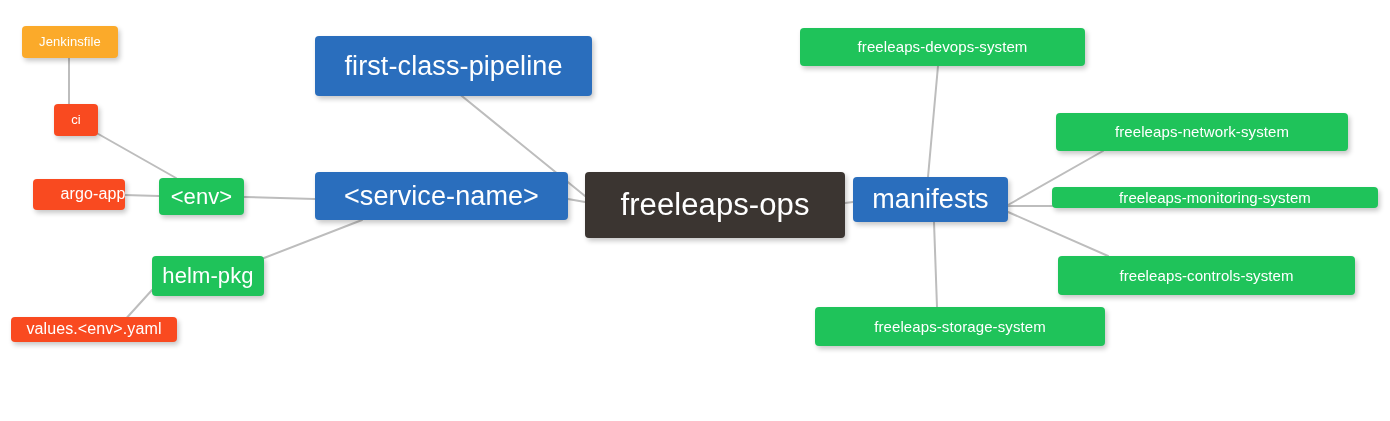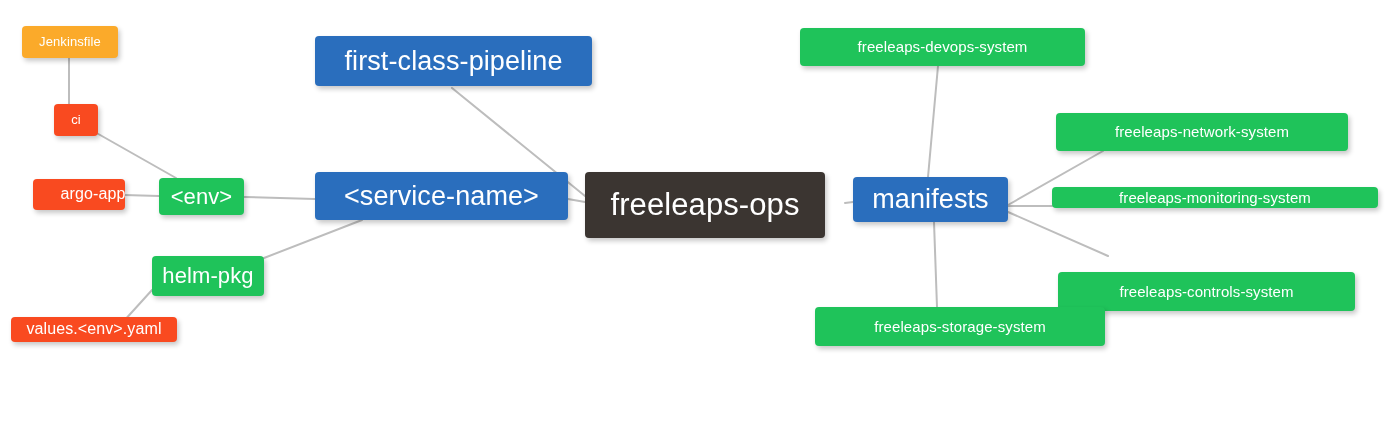--- a/index.html
+++ b/index.html
@@ -74,24 +74,24 @@
       <line x1="176" y1="178" x2="86" y2="127" stroke="#bdbdbd" stroke-width="2" stroke-linecap="round"></line>
       <line x1="69" y1="104" x2="69" y2="58" stroke="#bdbdbd" stroke-width="2" stroke-linecap="round"></line>
       <line x1="152" y1="290" x2="113" y2="333" stroke="#bdbdbd" stroke-width="2" stroke-linecap="round"></line>
       <line x1="928" y1="177" x2="938" y2="66" stroke="#bdbdbd" stroke-width="2" stroke-linecap="round"></line>
       <line x1="1008" y1="205" x2="1103" y2="151" stroke="#bdbdbd" stroke-width="2" stroke-linecap="round"></line>
       <line x1="1008" y1="206" x2="1052" y2="206" stroke="#bdbdbd" stroke-width="2" stroke-linecap="round"></line>
       <line x1="1008" y1="212" x2="1108" y2="256" stroke="#bdbdbd" stroke-width="2" stroke-linecap="round"></line>
       <line x1="934" y1="222" x2="937" y2="307" stroke="#bdbdbd" stroke-width="2" stroke-linecap="round"></line>
     </svg>
   <div id="node-layer">
-      <div class="node c-root s-root" style="left: 585px; top: 172px; width: 240px; height: 66px;">
+      <div class="node c-root s-root" style="left: 585px; top: 172px; width: 260px; height: 66px;">
         <span class="node-label">freeleaps-ops</span>
       </div>
-      <div class="node c-blue s-l1" style="left: 315px; top: 36px; width: 277px; height: 50px; text-align: center;">
+      <div class="node c-blue s-l1" style="left: 315px; top: 36px; width: 277px; height: 60px; text-align: center;">
         <span class="node-label">first-class-pipeline</span>
       </div>
       <div class="node c-blue s-l1" style="left: 315px; top: 172px; width: 253px; height: 48px;">
         <span class="node-label">&lt;service-name&gt;</span>
       </div>
       <div class="node c-blue s-l1" style="left: 853px; top: 177px; width: 155px; height: 45px;">
         <span class="node-label">manifests</span>
       </div>
       <div class="node c-green s-l2" style="left: 159px; top: 178px; width: 85px; height: 37px;">
         <span class="node-label">&lt;env&gt;</span>
@@ -113,20 +113,20 @@
       </div>
       <div class="node c-green s-l3" style="left: 800px; top: 28px; width: 285px; height: 38px;">
         <span class="node-label">freeleaps-devops-system</span>
       </div>
       <div class="node c-green s-l3" style="left: 1056px; top: 113px; width: 292px; height: 38px;">
         <span class="node-label">freeleaps-network-system</span>
       </div>
       <div class="node c-green s-l3" style="left: 1052px; top: 187px; width: 326px; height: 21px;">
         <span class="node-label">freeleaps-monitoring-system</span>
       </div>
-      <div class="node c-green s-l3" style="left: 1058px; top: 272px; width: 297px; height: 39px;">
+      <div class="node c-green s-l3" style="left: 1058px; top: 256px; width: 297px; height: 39px;">
         <span class="node-label">freeleaps-controls-system</span>
       </div>
       <div class="node c-green s-l3" style="left: 815px; top: 307px; width: 290px; height: 39px;">
         <span class="node-label">freeleaps-storage-system</span>
       </div>
     </div>
 </div>
 
 </body></html>

